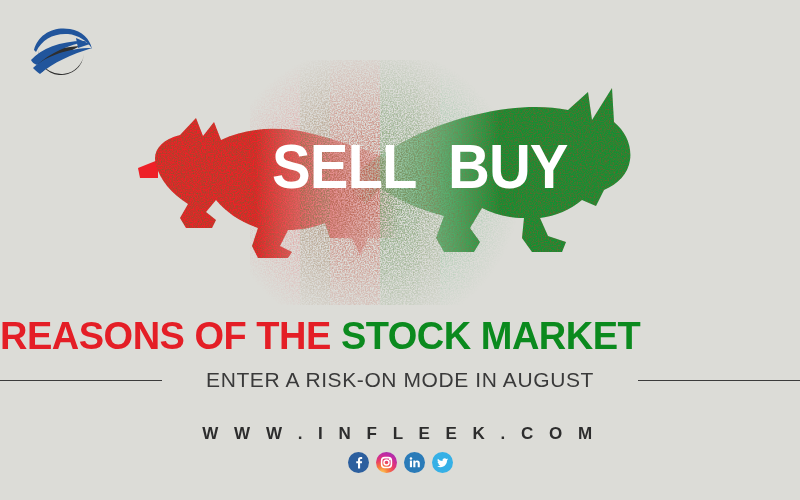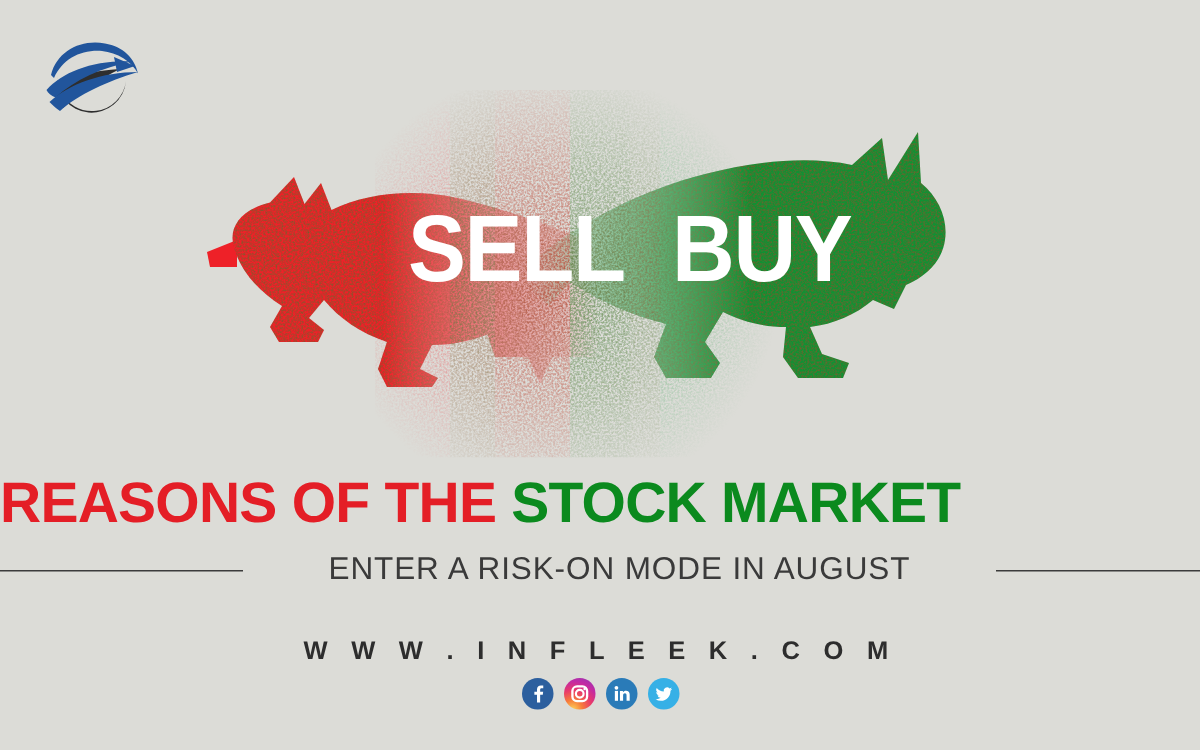--- a/index.html
+++ b/index.html
@@ -72,22 +72,21 @@
   .headline .part-red   { color:#e41e26; }
   .headline .part-green { color:#0b8a1e; }
 
   
   .subrow {
     position:absolute;
     left:0; top:364px;
     width:800px; height:32px;
     display:flex;
     align-items:center;
-    justify-content:flex-start;
-    gap:39px;
+    justify-content:space-between;
   }
   .rule {
     height:1px;
     background:#3b3b3b;
     flex:0 0 auto;
   }
   .rule.left  { width:162px; margin-right:18px; }
   .rule.right { width:162px; margin-left:18px; }
   .subtitle {
     font-size:21px;

